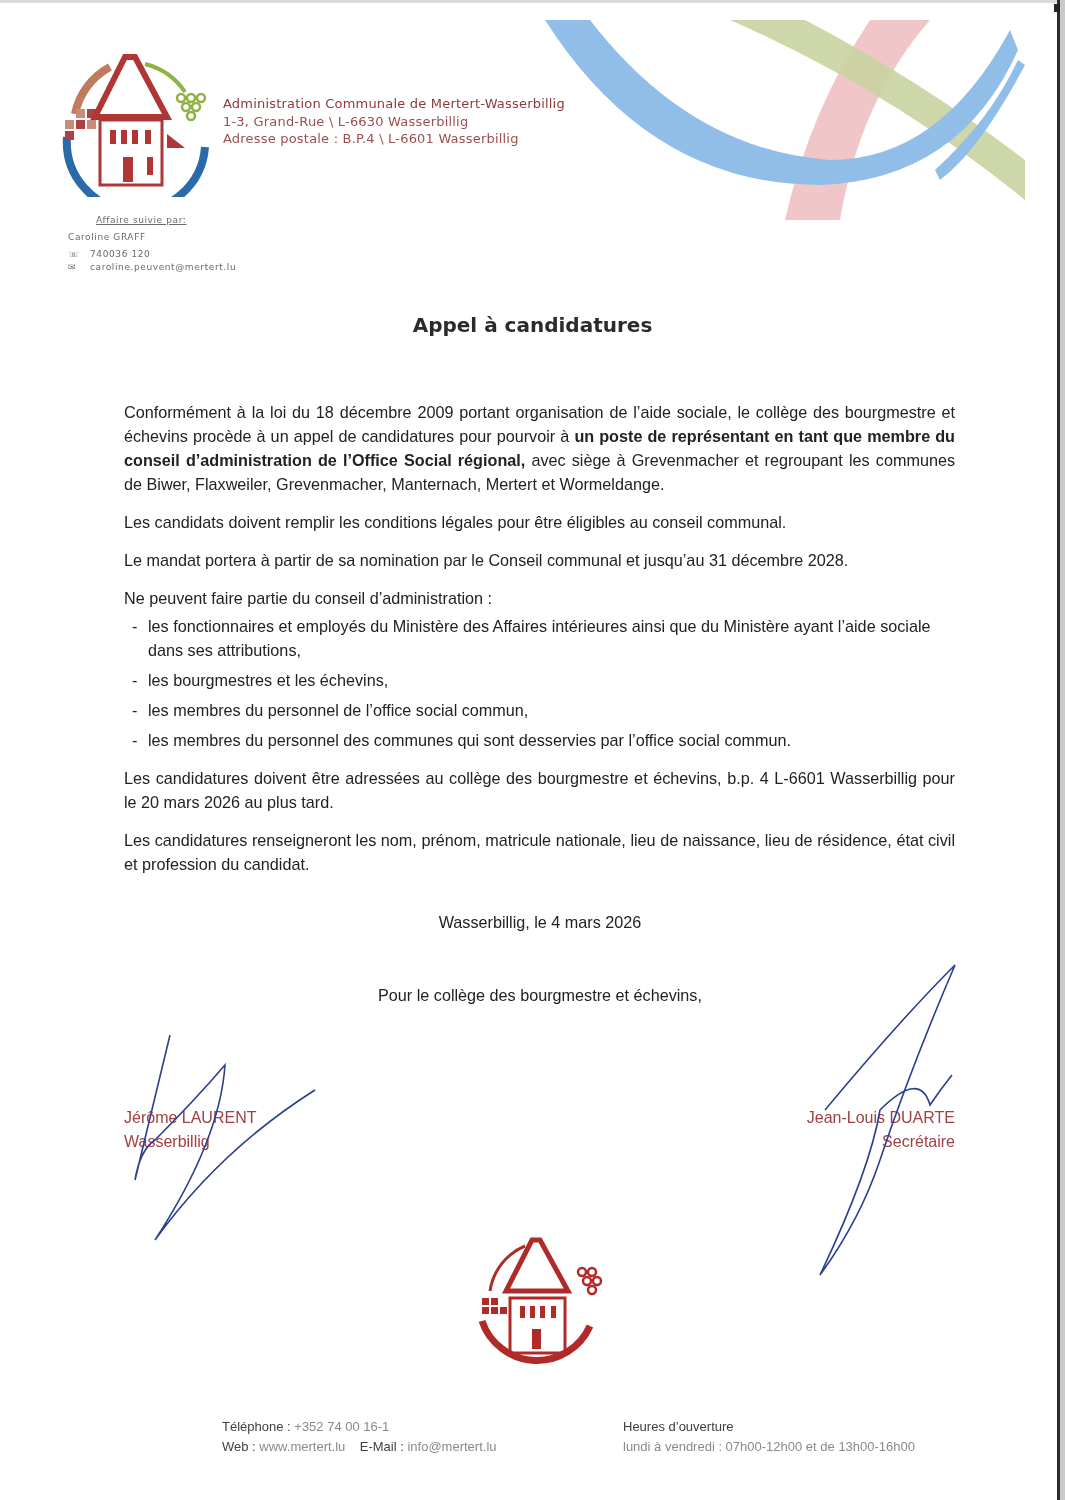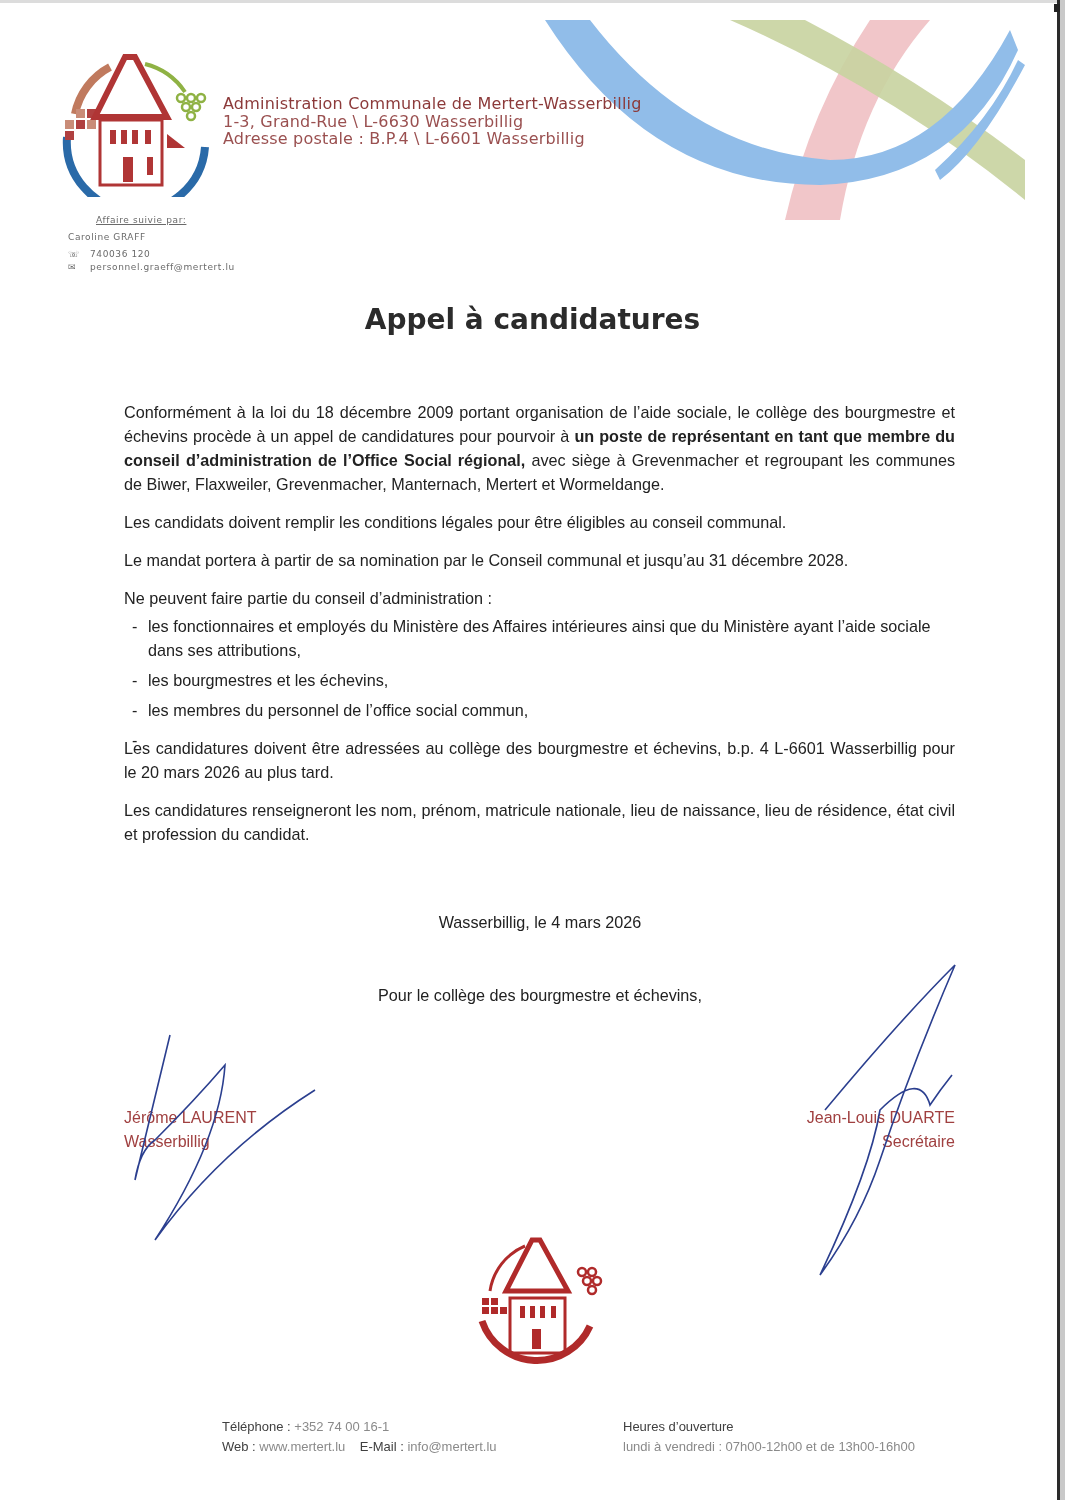--- a/index.html
+++ b/index.html
@@ -6,33 +6,33 @@
   body { width:1065px; height:1500px; background:#ffffff; position:relative; overflow:hidden;
          font-family:"Liberation Sans", "DejaVu Sans", sans-serif; color:#1e1e1e; }
   .page-edge-top { position:absolute; left:0; top:0; width:1058px; height:3px; background:#dcdcdc; }
   .page-edge-right { position:absolute; left:1057px; top:0; width:3px; height:1500px; background:#2a2a2a; }
   .page-edge-right2 { position:absolute; left:1060px; top:0; width:5px; height:1500px; background:#c9c9c9; }
   .corner-mark { position:absolute; left:1054px; top:4px; width:6px; height:8px; background:#222; }
 
   .swoosh { position:absolute; left:540px; top:20px; width:485px; height:200px; }
 
   .logo { position:absolute; left:55px; top:52px; width:160px; height:145px; }
-  .org { position:absolute; left:223px; top:95px; font-family:"DejaVu Sans", sans-serif; font-size:16px;
+  .org { position:absolute; left:223px; top:95px; font-family:"DejaVu Sans", sans-serif; font-size:13px;
          color:#8c3a3a; line-height:17.5px; letter-spacing:0.2px; }
   .org .name { color:#8c3a3a; }
   .org .line { color:#9a5050; }
 
   .contact { position:absolute; left:68px; top:214px; font-family:"DejaVu Sans", sans-serif; font-size:9px;
              color:#6a6a6a; line-height:13px; letter-spacing:0.6px; }
   .contact .label { text-decoration:underline;margin-left:28px; }
   .contact .row { display:flex; align-items:center; gap:10px; }
   .contact .ico { width:12px; display:inline-block; font-size:9px; color:#666; }
 
-  .title { position:absolute; left:0; width:1065px; top:303px; text-align:center;
-           font-family:"DejaVu Sans", sans-serif; font-weight:bold; font-size:28px; color:#2b2b2b; }
+  .title { position:absolute; left:0; width:1065px; top:313px; text-align:center;
+           font-family:"DejaVu Sans", sans-serif; font-weight:bold; font-size:20px; color:#2b2b2b; }
 
   .body { position:absolute; left:124px; width:831px; top:400px; font-size:16.2px; line-height:24px; color:#222; }
   .body p { margin:0 0 14px 0; text-align:justify; }
   .body p.last-left { text-align:left; }
   .body b { font-weight:bold; }
   .body ul { list-style:none; margin:0 0 14px 0; padding:0; }
   .body li { position:relative; padding-left:24px; margin-bottom:6px; }
   .body li .dash { position:absolute; left:8px; top:0; }
 
   .place-date { position:absolute; left:0; width:1080px; top:913px; text-align:center; font-size:16.2px; color:#222; }
@@ -100,36 +100,36 @@
 
 <div class="contact">
   <div class="label">Affaire suivie par:</div>
   <div style="margin-top:4px;">Caroline GRAFF</div>
   <div class="row" style="margin-top:4px;">
     <span class="ico">☏</span>
     <span>740036 120</span>
   </div>
   <div class="row">
     <span class="ico">✉</span>
-    <span>personnel.graeff@mertert.lu</span>
+    <span>caroline.peuvent@mertert.lu</span>
   </div>
 </div>
 
 <div class="title">Appel à candidatures</div>
 
 <div class="body">
   <p><span>Conformément à la loi du 18 décembre 2009 portant organisation de l’aide sociale, le collège des bourgmestre et échevins procède à un appel de candidatures pour pourvoir à </span><b>un poste de représentant en tant que membre du conseil d’administration de l’Office Social régional,</b><span> avec siège à Grevenmacher et regroupant les communes de Biwer, Flaxweiler, Grevenmacher, Manternach, Mertert et Wormeldange.</span></p>
   <p class="last-left">Les candidats doivent remplir les conditions légales pour être éligibles au conseil communal.</p>
   <p class="last-left">Le mandat portera à partir de sa nomination par le Conseil communal et jusqu’au 31 décembre 2028.</p>
   <p class="last-left" style="margin-bottom:4px;">Ne peuvent faire partie du conseil d’administration :</p>
   <ul>
     <li><span class="dash">-</span><span>les fonctionnaires et employés du Ministère des Affaires intérieures ainsi que du Ministère ayant l’aide sociale dans ses attributions,</span></li>
     <li><span class="dash">-</span><span>les bourgmestres et les échevins,</span></li>
     <li><span class="dash">-</span><span>les membres du personnel de l’office social commun,</span></li>
-    <li><span class="dash">-</span></li>
+    <li><span class="dash">-</span><span>les membres du personnel des communes qui sont desservies par l’office social commun.</span></li>
   </ul>
   <p>Les candidatures doivent être adressées au collège des bourgmestre et échevins, b.p. 4 L-6601 Wasserbillig pour le 20 mars 2026 au plus tard.</p>
   <p>Les candidatures renseigneront les nom, prénom, matricule nationale, lieu de naissance, lieu de résidence, état civil et profession du candidat.</p>
 </div>
 
 <div class="place-date">Wasserbillig, le 4 mars 2026</div>
 <div class="college">Pour le collège des bourgmestre et échevins,</div>
 
 <div class="sig-left">
   <div>Jérôme LAURENT</div>

